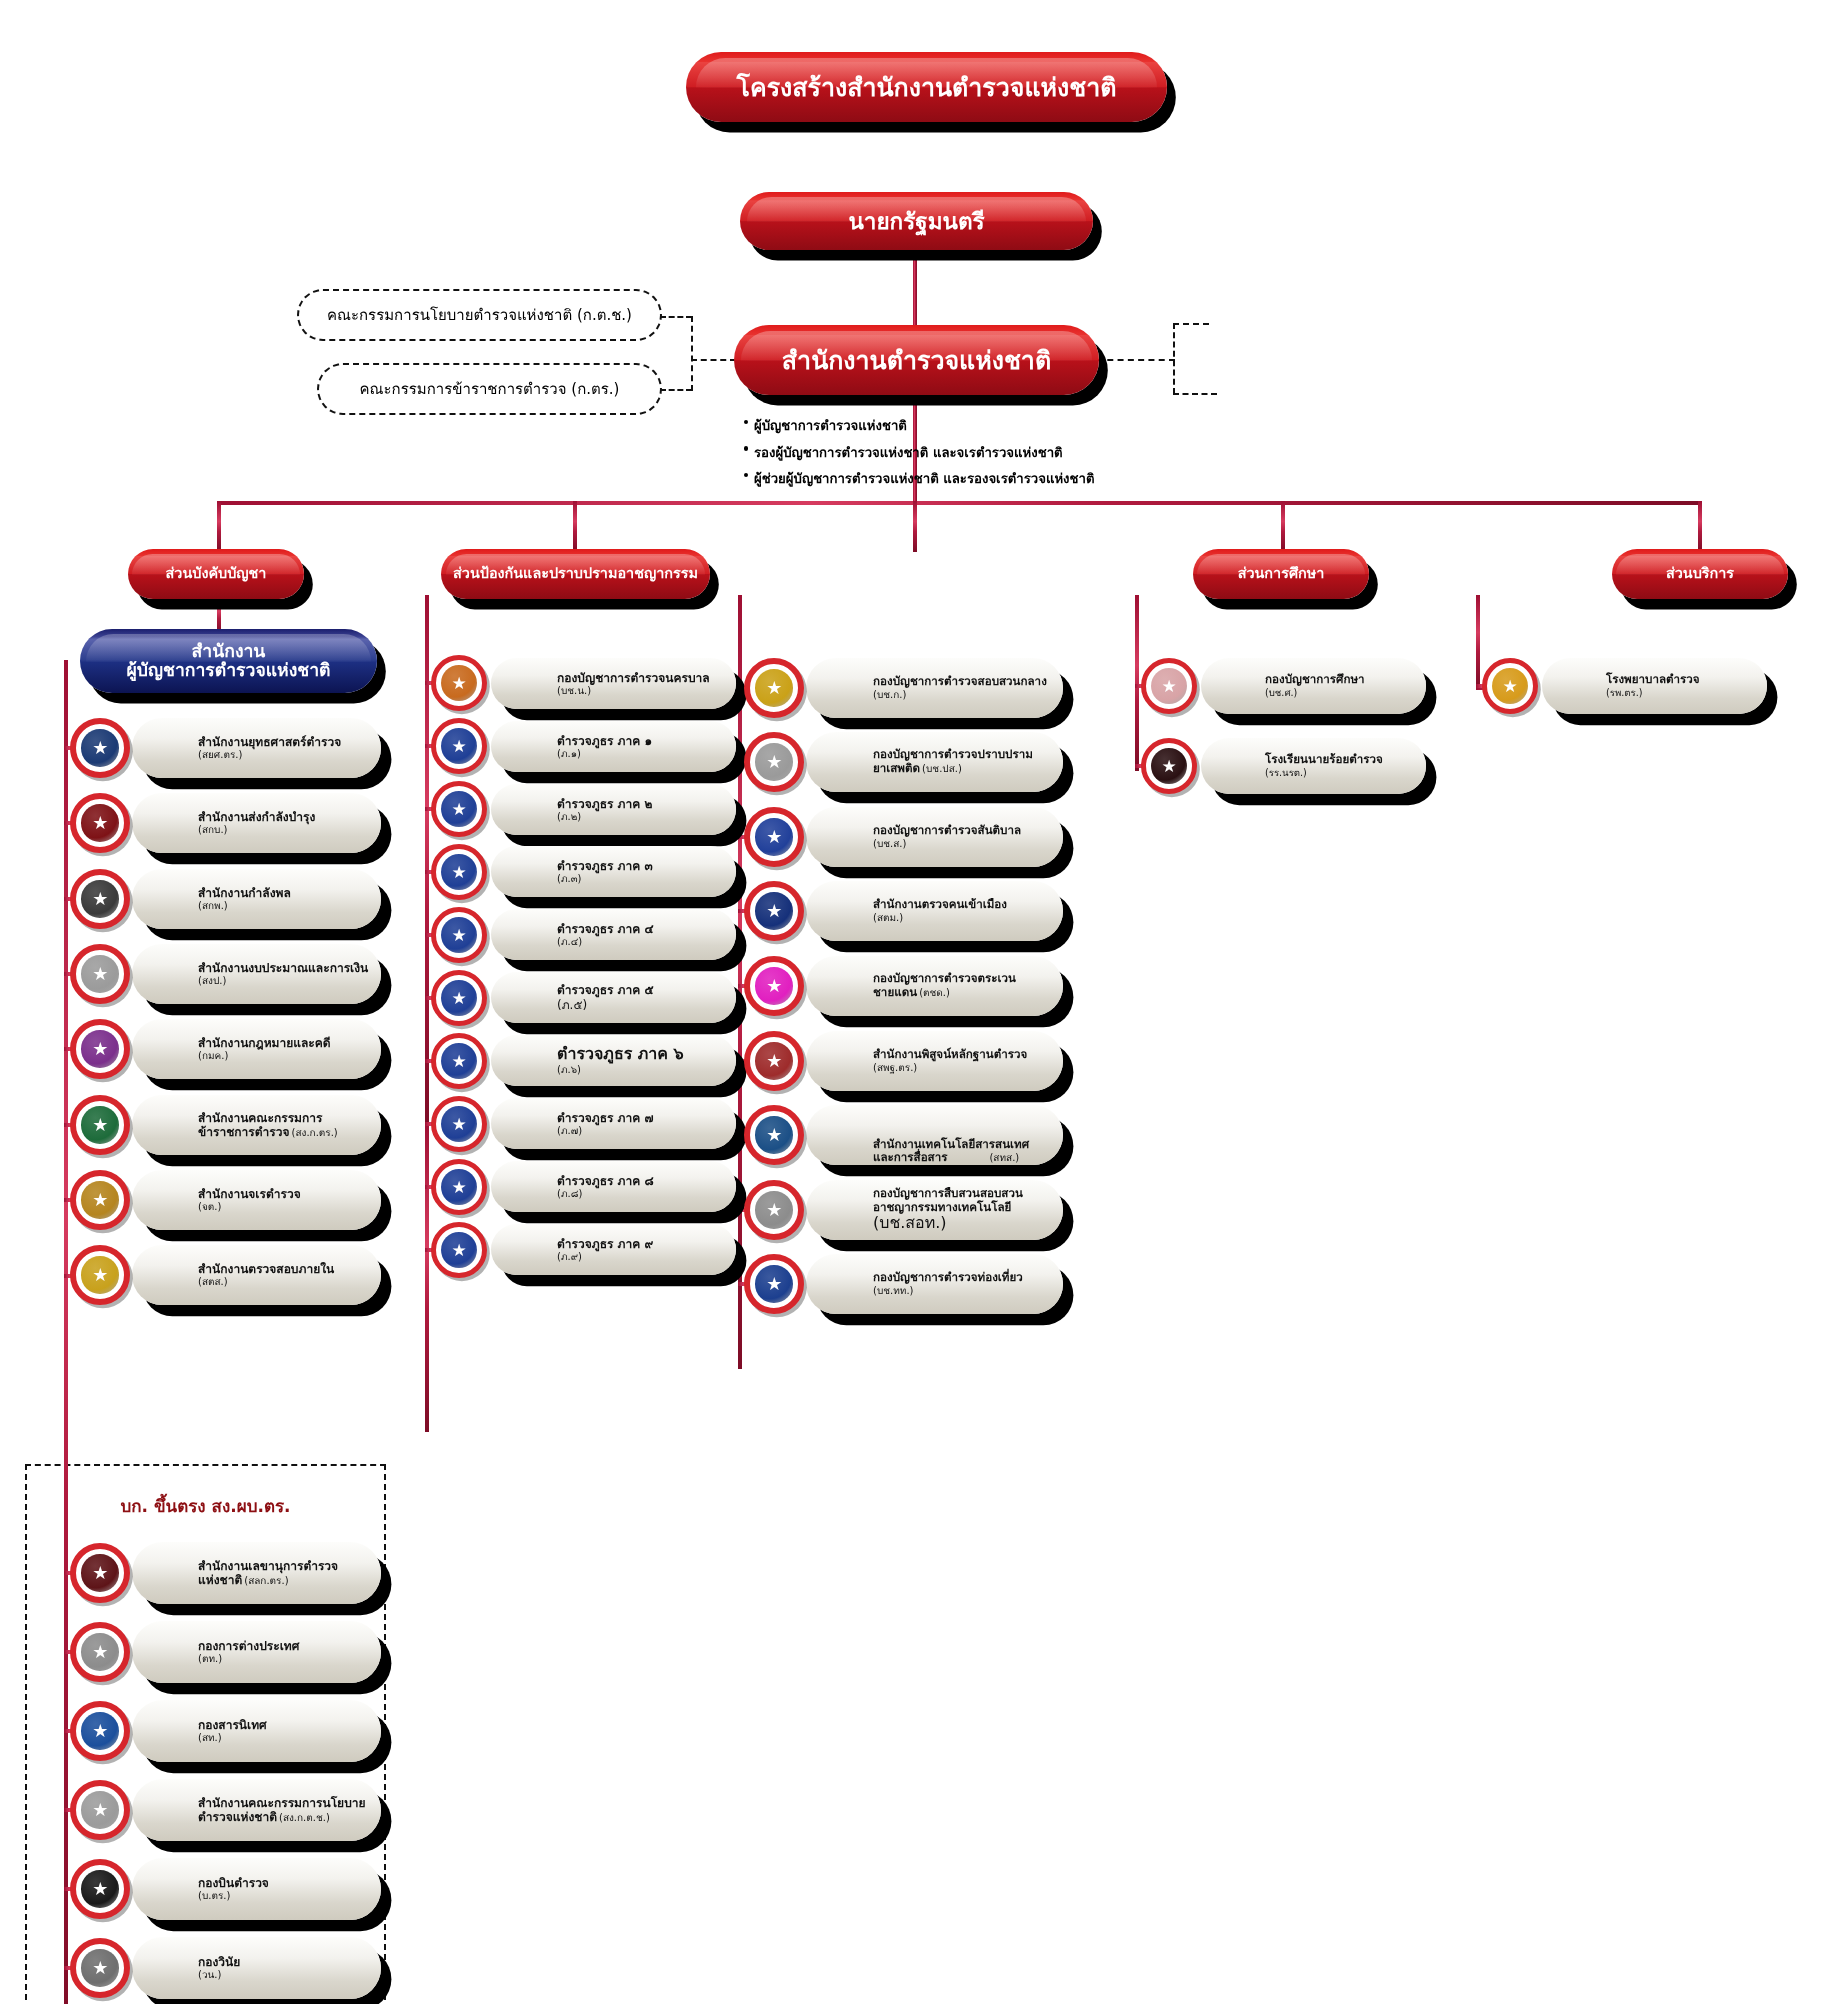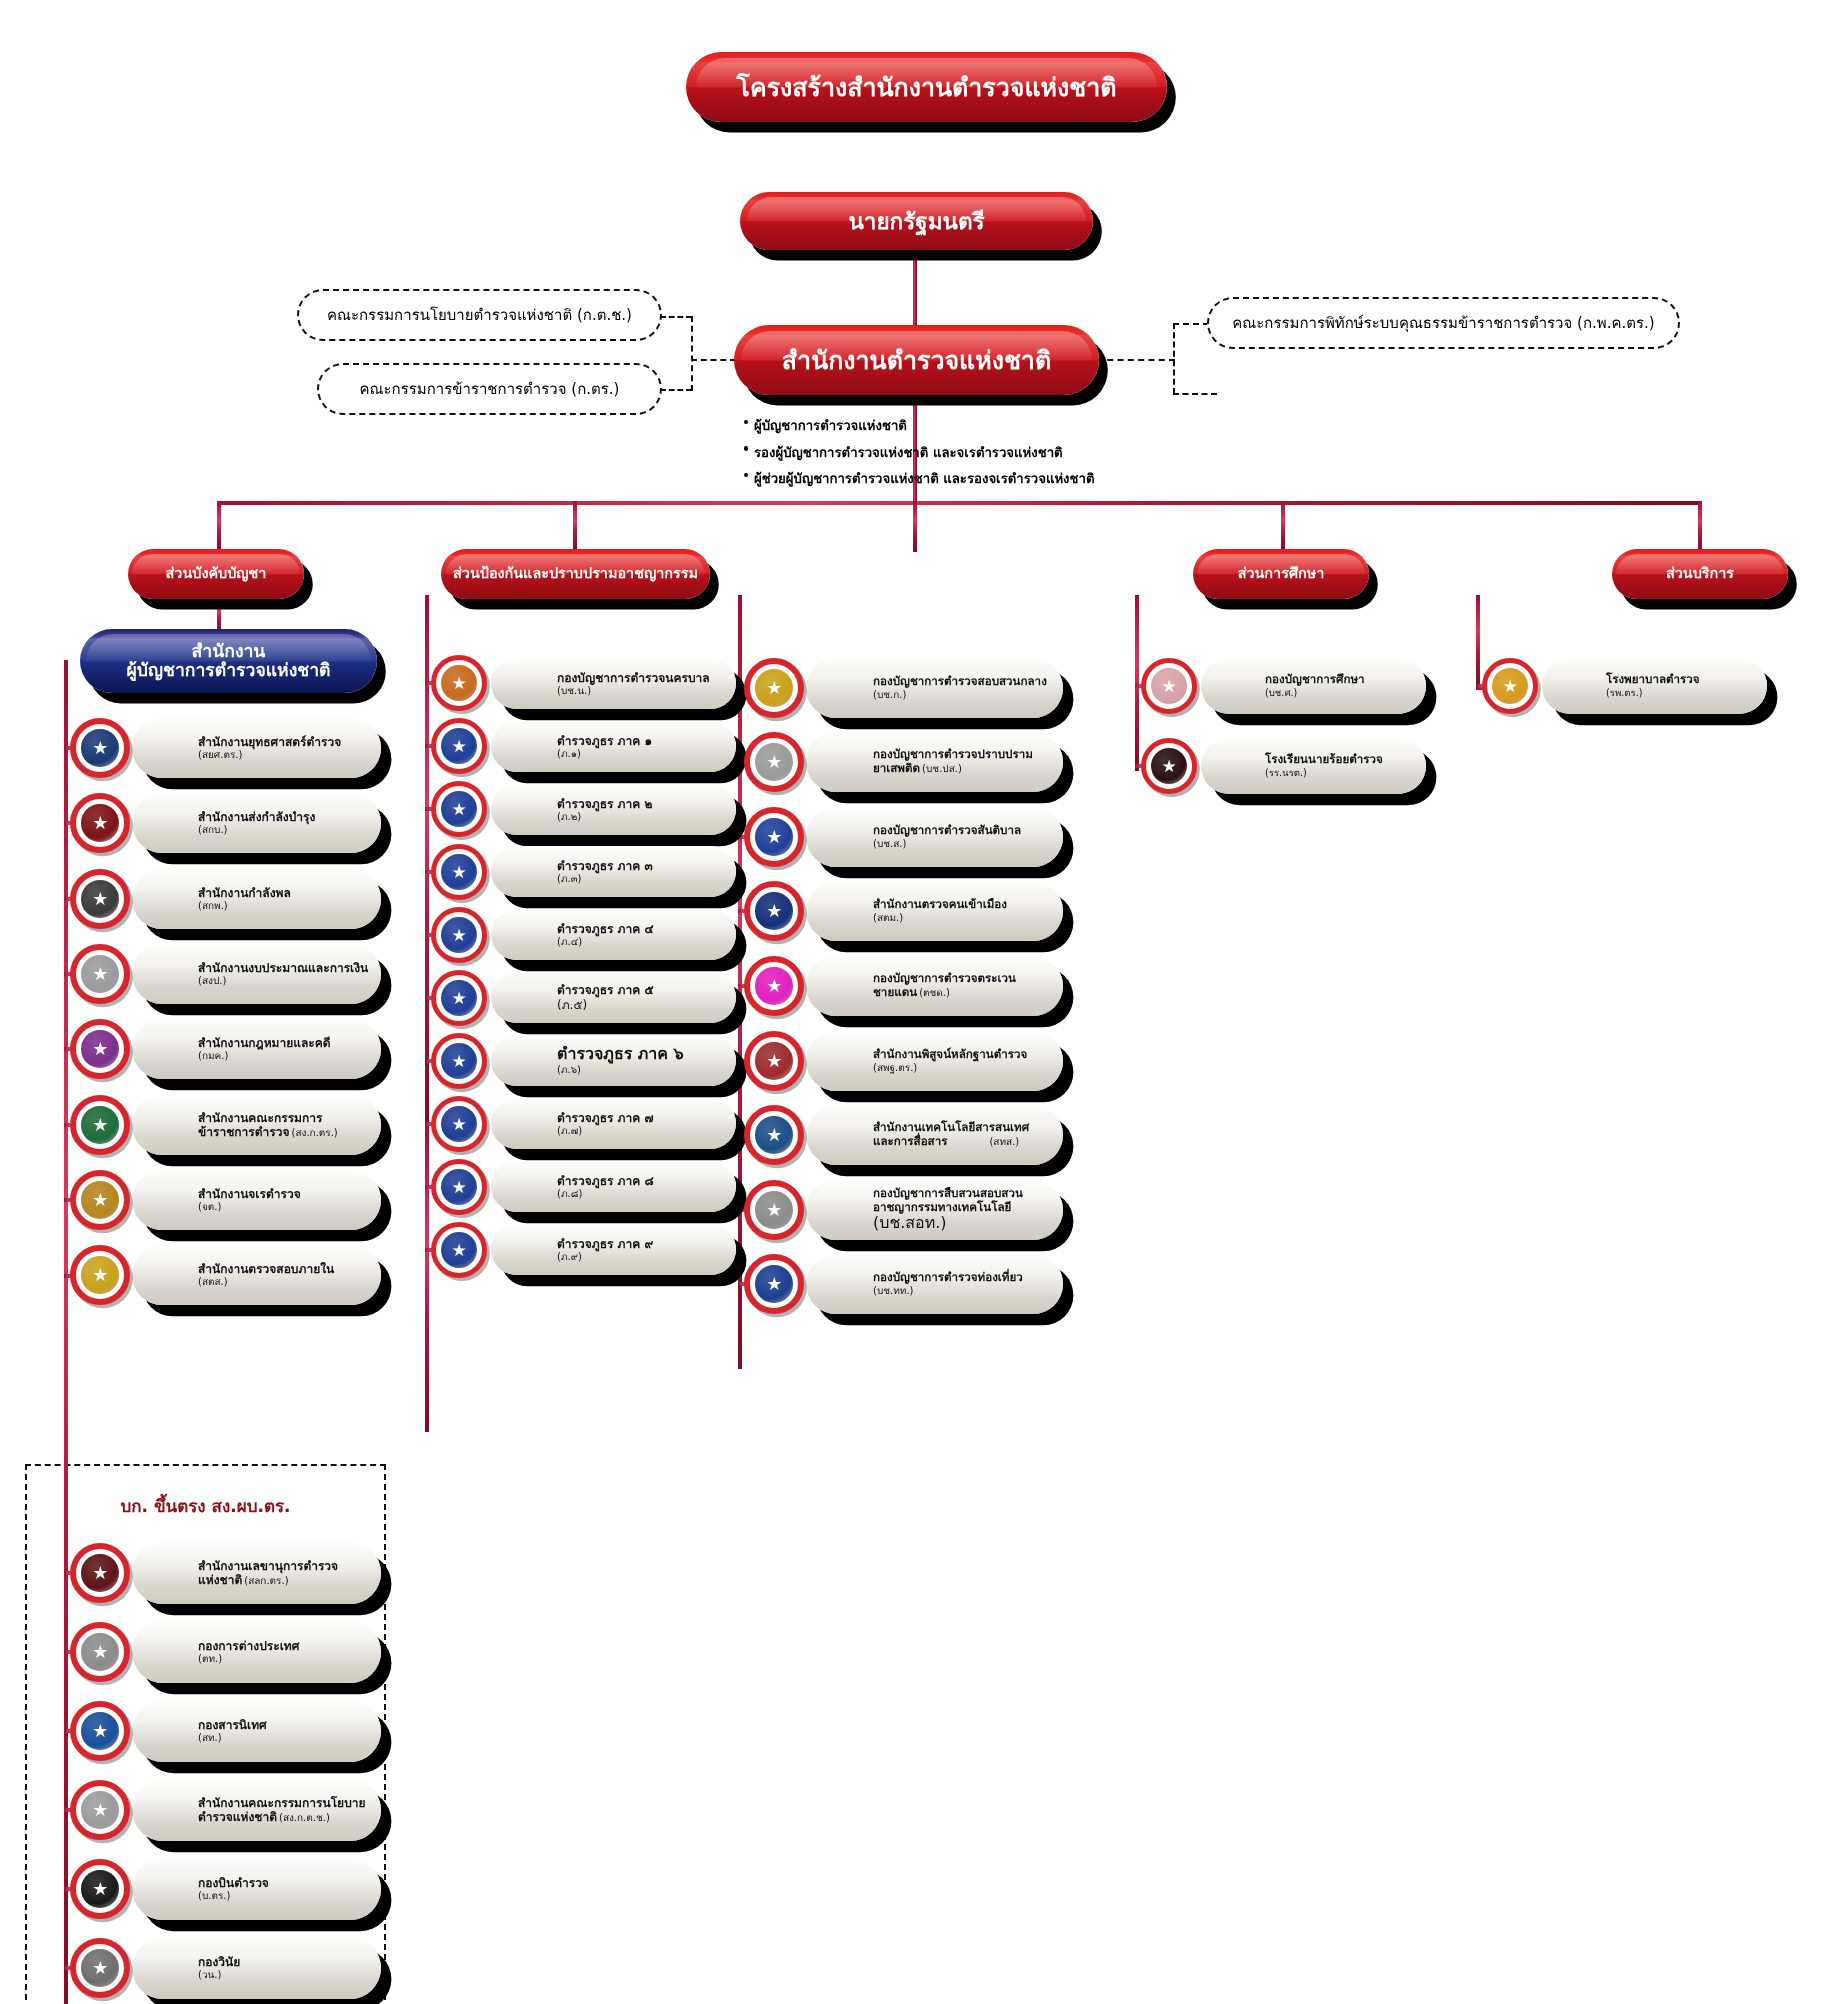--- a/index.html
+++ b/index.html
@@ -177,23 +177,20 @@
   </div>
   <div class="committee" style="left:317px; top:363px; width:345px; height:52px; font-size:15px;">
     <span>คณะกรรมการข้าราชการตำรวจ (ก.ตร.)</span>
   </div>
 
   <div class="dashH" style="left:660px; top:316px; width:32px;"></div>
   <div class="dashH" style="left:660px; top:389px; width:32px;"></div>
   <div class="dashV" style="left:691px; top:316px; height:75px;"></div>
   <div class="dashH" style="left:691px; top:359px; width:45px;"></div>
 
-  <div class="committee" style="left:1207px; top:297px; width:473px; height:52px; font-size:15px;">
-    <span>คณะกรรมการพิทักษ์ระบบคุณธรรมข้าราชการตำรวจ (ก.พ.ค.ตร.)</span>
-  </div>
   <div class="dashH" style="left:1173px; top:323px; width:36px;"></div>
   <div class="dashH" style="left:1173px; top:393px; width:44px;"></div>
   <div class="dashV" style="left:1173px; top:323px; height:71px;"></div>
   <div class="dashH" style="left:1097px; top:359px; width:78px;"></div>
 
   <div class="bullets" style="left:744px; top:415px; width:521px; font-size:13.2px;">
     <div>
         <span class="bdot"></span>
       <span>ผู้บัญชาการตำรวจแห่งชาติ</span>
       </div>
@@ -460,21 +457,21 @@
         <div class="glyph" style="background: radial-gradient(circle at 38% 32%, rgba(225, 31, 192, 0.867), rgb(225, 31, 192) 62%, rgba(0, 0, 0, 0.333) 100%); font-size: 18px;">★</div>
       </div>
       <div class="lineV" style="left: 738px; top: 1059px; width: 14px; height: 4.4px;"></div>
       <div class="unit" style="left: 806px; top: 1031px; width: 257px; height: 60px;">
         <div class="unit-txt" style="padding-left: 67px;"><span class="unit-name" style="font-size: 11.6px;">สำนักงานพิสูจน์หลักฐานตำรวจ</span><br><span class="unit-abbr" style="font-size: 10px;">(สพฐ.ตร.)</span></div>
       </div>
       <div class="emblem" style="left: 744px; top: 1031px; width: 60px; height: 60px; border-width: 6px;">
         <div class="glyph" style="background: radial-gradient(circle at 38% 32%, rgba(158, 43, 43, 0.867), rgb(158, 43, 43) 62%, rgba(0, 0, 0, 0.333) 100%); font-size: 18px;">★</div>
       </div>
       <div class="lineV" style="left: 738px; top: 1133px; width: 14px; height: 4.4px;"></div>
-      <div class="unit" style="left: 806px; top: 1105px; width: 257px; height: 60px;">
+      <div class="unit" style="left: 806px; top: 1105px; width: 257px; height: 60px; align-items: flex-end;">
         <div class="unit-txt" style="padding-left: 67px;"><span class="unit-name" style="font-size: 11.6px;">สำนักงานเทคโนโลยีสารสนเทศ<br>และการสื่อสาร</span> <span class="unit-abbr" style="font-size: 10px; padding-left: 40px;">(สทส.)</span></div>
       </div>
       <div class="emblem" style="left: 744px; top: 1105px; width: 60px; height: 60px; border-width: 6px;">
         <div class="glyph" style="background: radial-gradient(circle at 38% 32%, rgba(27, 79, 134, 0.867), rgb(27, 79, 134) 62%, rgba(0, 0, 0, 0.333) 100%); font-size: 18px;">★</div>
       </div>
       <div class="lineV" style="left: 738px; top: 1208px; width: 14px; height: 4.4px;"></div>
       <div class="unit" style="left: 806px; top: 1180px; width: 257px; height: 60px;">
         <div class="unit-txt" style="padding-left: 67px;"><span class="unit-name" style="font-size: 11.6px;">กองบัญชาการสืบสวนสอบสวน<br>อาชญากรรมทางเทคโนโลยี</span> <span class="unit-abbr" style="font-size: 16px;">(บช.สอท.)</span></div>
       </div>
       <div class="emblem" style="left: 744px; top: 1180px; width: 60px; height: 60px; border-width: 6px;">

